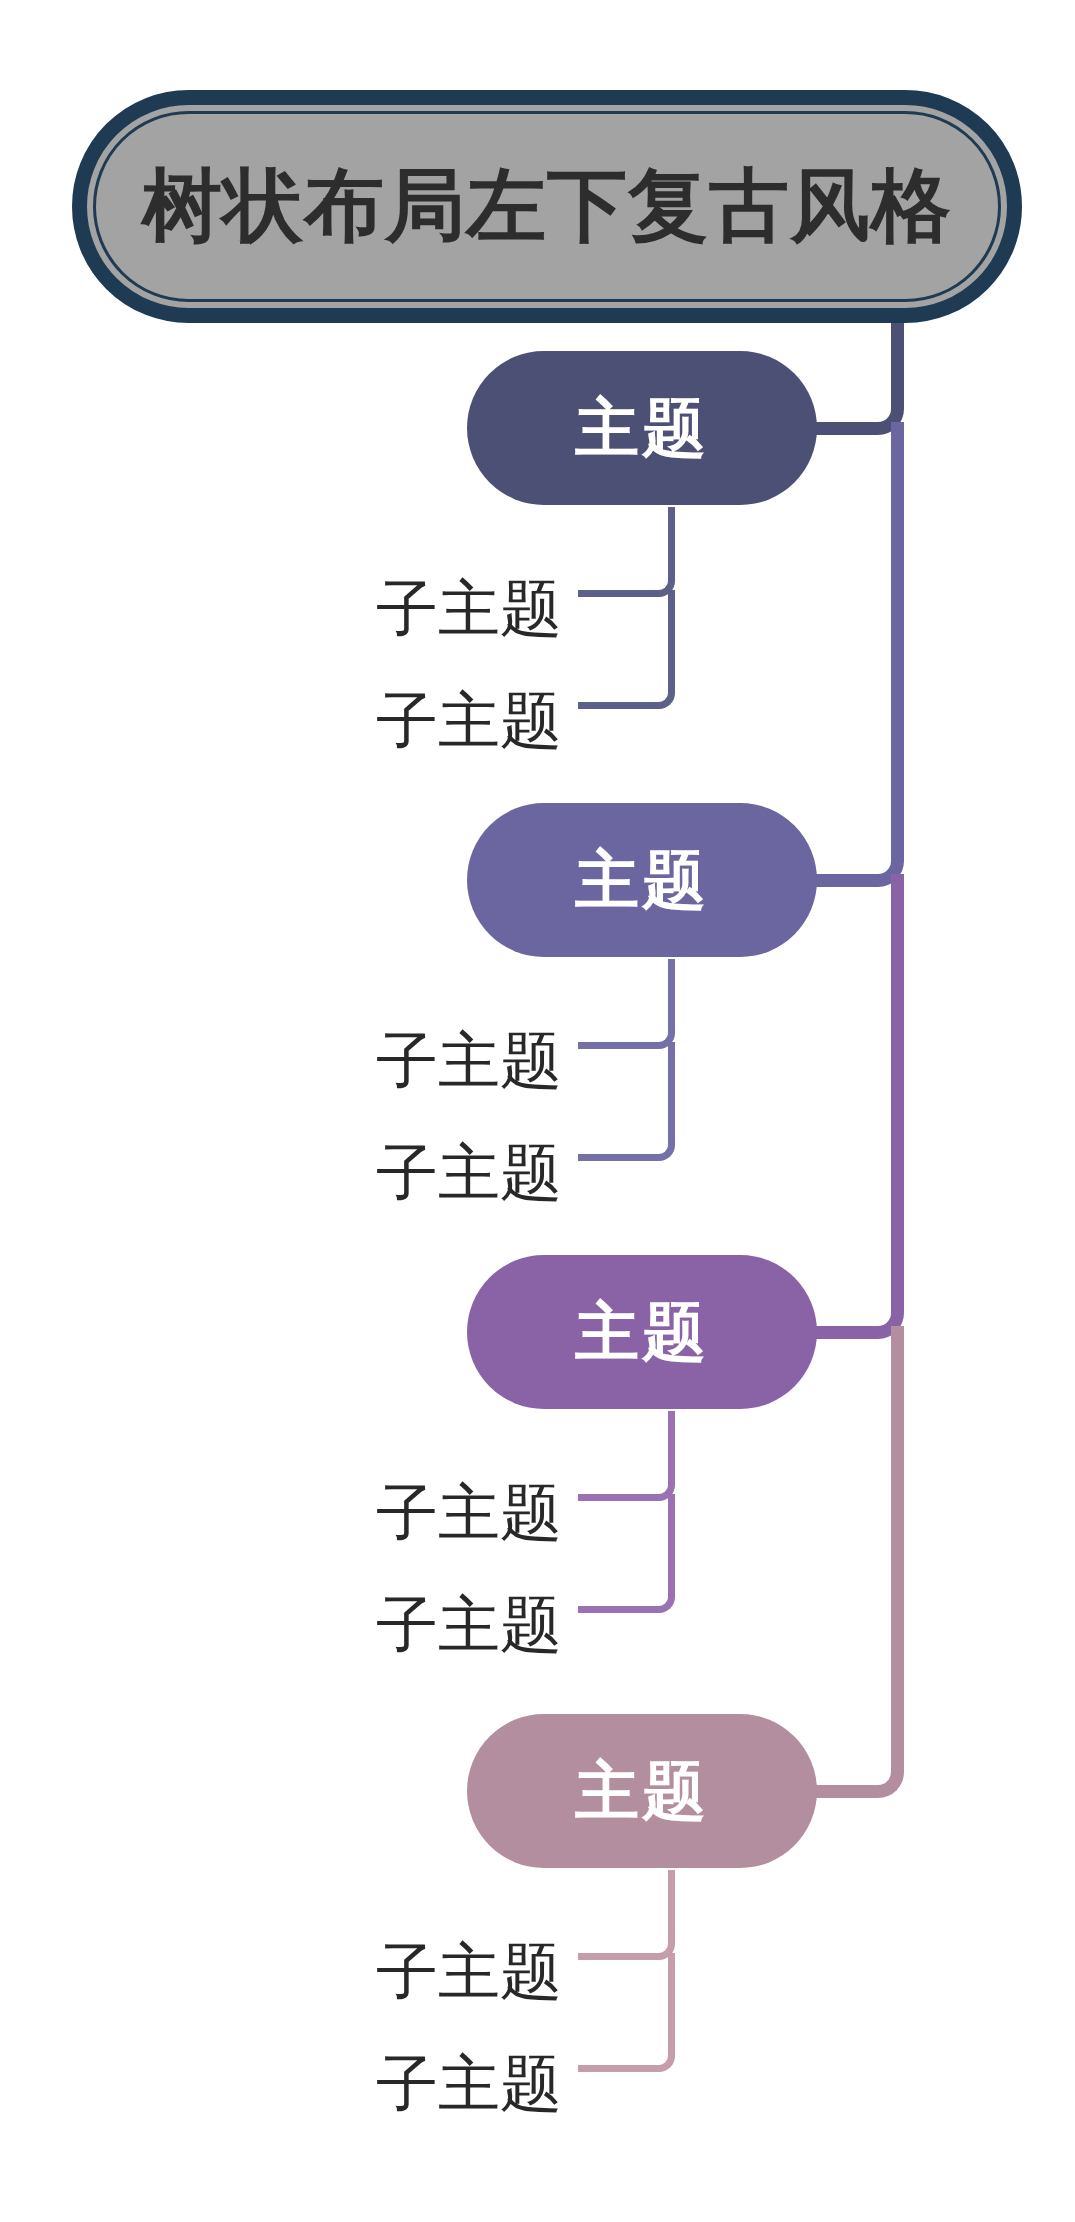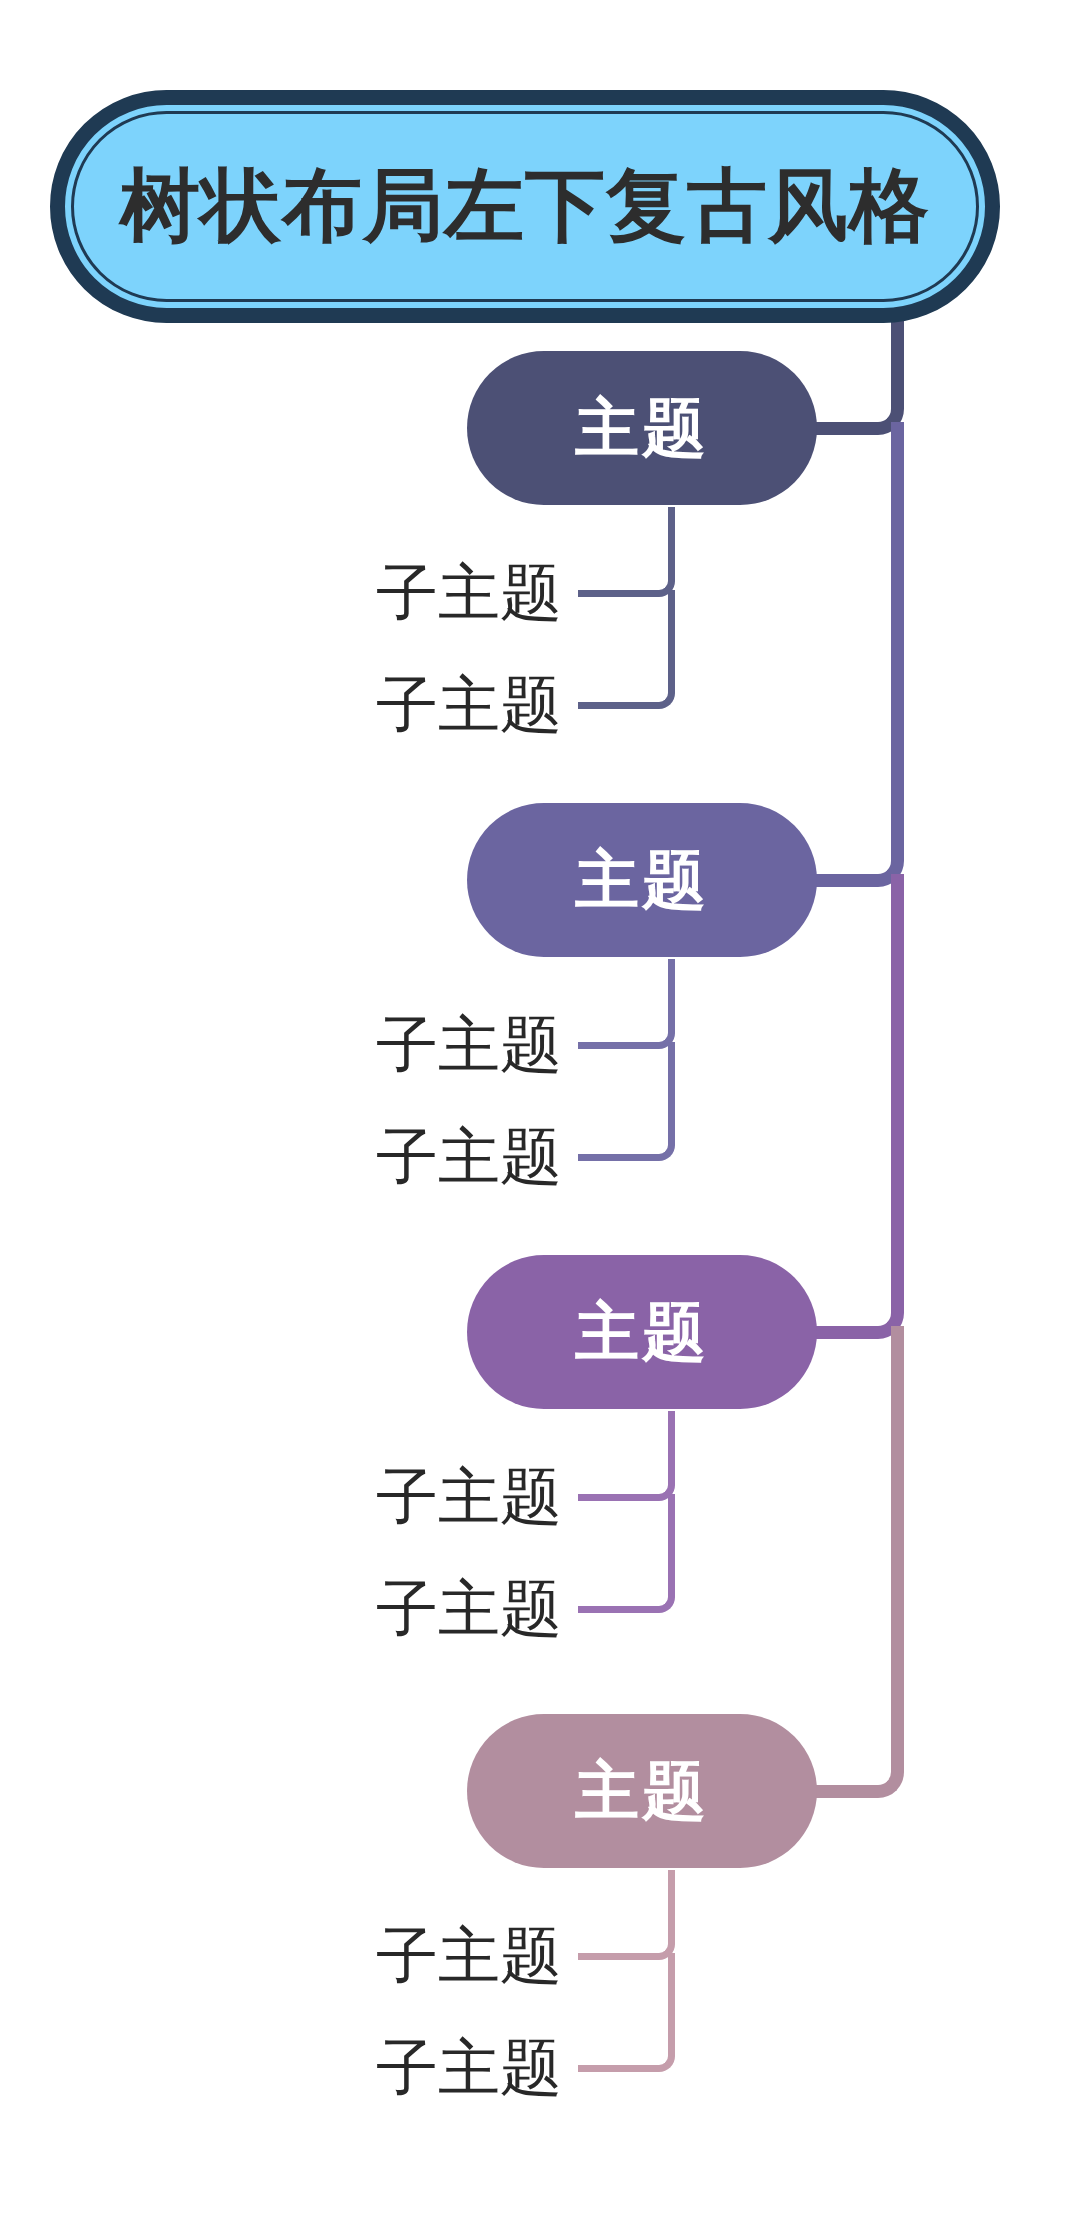--- a/index.html
+++ b/index.html
@@ -7,26 +7,26 @@
     position:relative;
     width:1075px;
     height:2222px;
     background:#ffffff;
     overflow:hidden;
     font-family:"Liberation Serif","DejaVu Serif",serif;
   }
   
   .root-outer{
     position:absolute;
-    left:50px; top:90px;
+    left:72px; top:90px;
     width:950px; height:233px;
     box-sizing:border-box;
     border:15px solid #1f3a53;
     border-radius:120px;
-    background:#7dd3fc;
+    background:#a3a3a3;
     padding:6px;
   }
   .root-inner{
     width:100%; height:100%;
     box-sizing:border-box;
     border:3px solid #1f3a53;
     border-radius:100px;
     display:flex;
     align-items:center;
     justify-content:center;
@@ -91,20 +91,21 @@
   
   .subtext{
     position:absolute;
     left:350px;
     width:212px;
     text-align:right;
     font-size:62px;
     line-height:64px;
     color:#282828;
     white-space:nowrap;
+    margin-top:16px;
   }
   .s1a{top:561px;} .s1b{top:673px;}
   .s2a{top:1013px;} .s2b{top:1125px;}
   .s3a{top:1465px;} .s3b{top:1577px;}
   .s4a{top:1924px;} .s4b{top:2036px;}
 </style>
 </head>
 <body>
 
 <div id="canvas">

